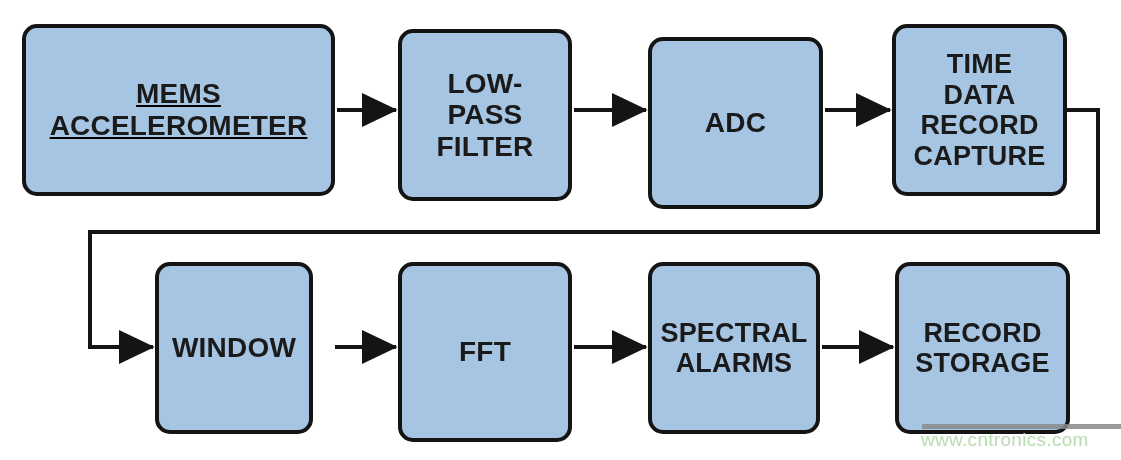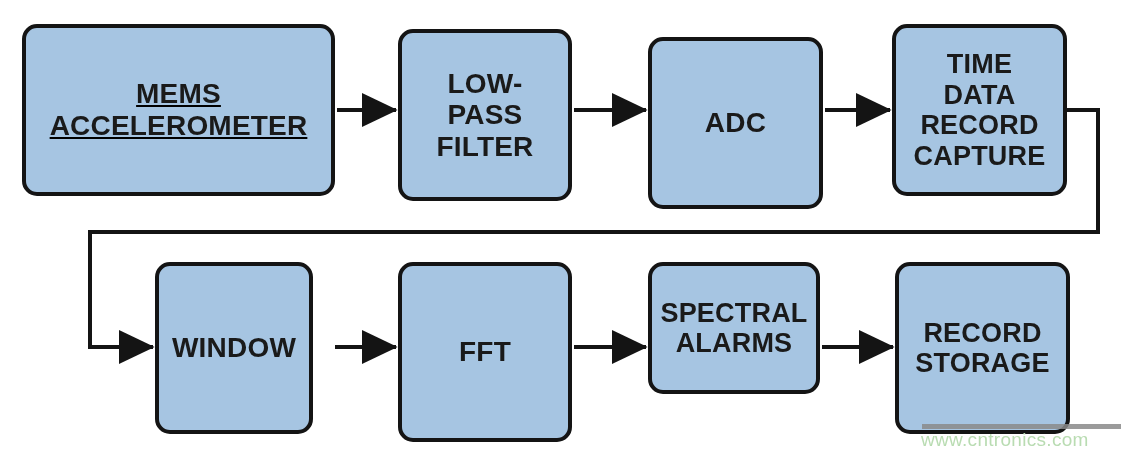--- a/index.html
+++ b/index.html
@@ -126,21 +126,21 @@
   </div>
 
   <div class="block" style="left:155px; top:262px; width:158px; height:172px;">
     <span class="block-label fs-28">WINDOW</span>
   </div>
 
   <div class="block" style="left:398px; top:262px; width:174px; height:180px;">
     <span class="block-label fs-28">FFT</span>
   </div>
 
-  <div class="block" style="left:648px; top:262px; width:172px; height:132px;">
+  <div class="block" style="left:648px; top:262px; width:172px; height:172px;">
     <span class="block-label fs-27">SPECTRAL
 ALARMS</span>
   </div>
 
   <div class="block" style="left:895px; top:262px; width:175px; height:172px;">
     <span class="block-label fs-27">RECORD
 STORAGE</span>
   </div>
 
   <div id="watermark-bar"></div>

